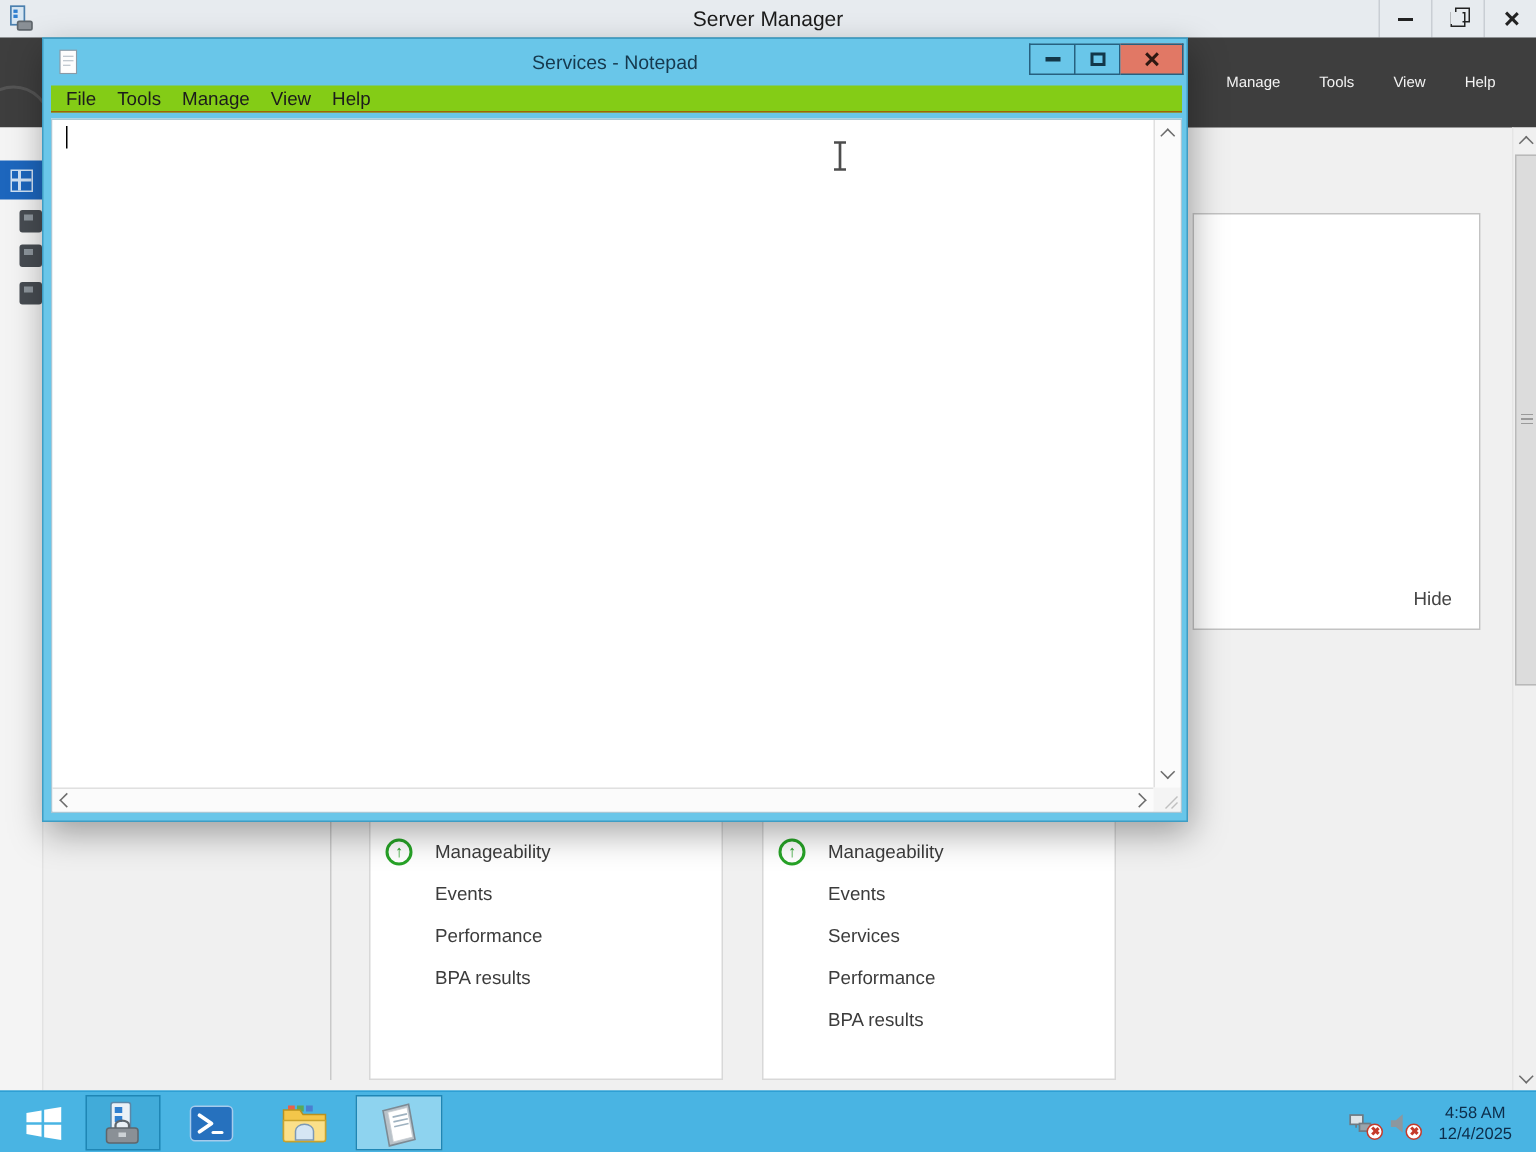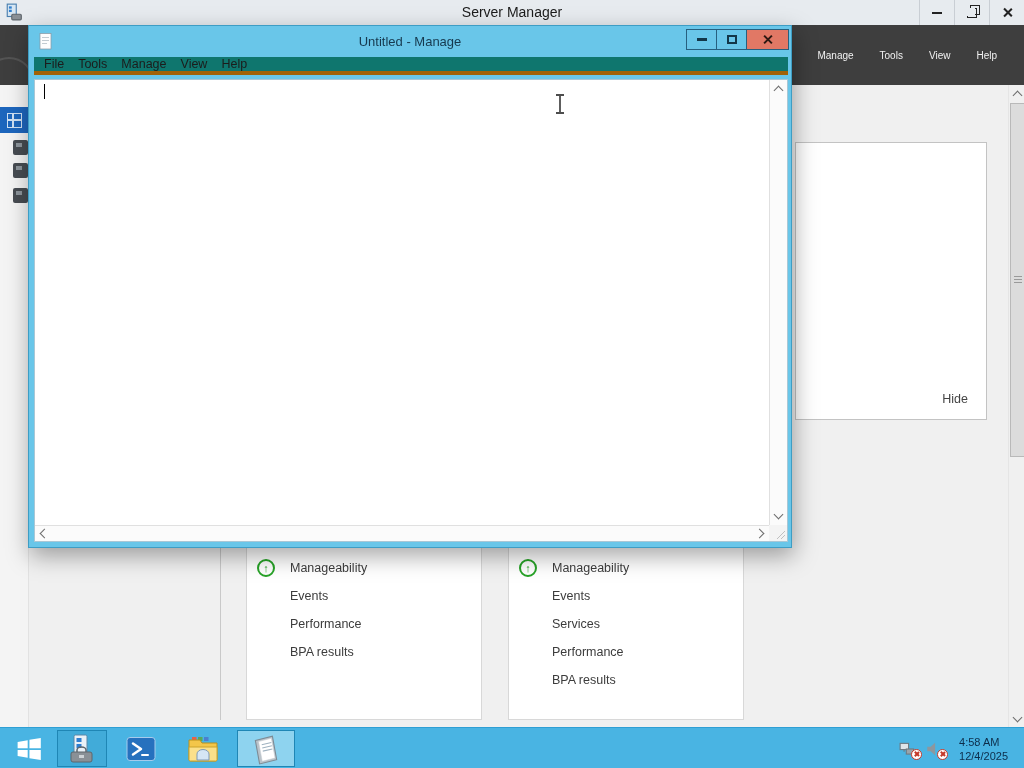--- a/index.html
+++ b/index.html
@@ -66,21 +66,21 @@
   .np-controls{right:2px;top:3px;height:21px;display:flex;}
   .np-ctl{box-sizing:border-box;height:21px;border:1px solid #27607f;display:flex;align-items:center;justify-content:center;background:#69c6e9;cursor:default;}
   .np-min{width:30px;border-right:none;}
   .np-max{width:31px;}
   .np-close{width:42px;background:#e17865;border-left:none;}
   .np-bar{width:10px;height:2.5px;background:#123749;}
   .np-sq{box-sizing:border-box;width:10px;height:9px;border:2px solid #123749;}
   .np-x{position:relative;width:11px;height:11px;}
   .np-x::before,.np-x::after{content:"";position:absolute;left:4.5px;top:0;width:2px;height:11px;background:#2e1812;}
   .np-x::before{transform:rotate(45deg);} .np-x::after{transform:rotate(-45deg);}
-  .np-menubar{left:5px;top:31px;width:754px;height:18px;background:#0f766e;display:flex;align-items:center;border-bottom:4px solid #a16207;box-sizing:border-box;}
+  .np-menubar{left:5px;top:31px;width:754px;height:18px;background:#84cc16;display:flex;align-items:center;border-bottom:1px solid #a16207;box-sizing:border-box;}
   .np-menu-item{padding:0 7px;font-size:12.5px;color:#1c1c1c;cursor:default;}
   .np-menu-item:first-child{margin-left:3px;}
   .np-client{left:5px;top:53px;width:754px;height:463px;background:#fff;border:1px solid #a9c7d5;box-sizing:border-box;}
   .np-text{left:0;top:0;width:734px;height:445px;background:#fff;cursor:text;}
   .np-caret{left:9px;top:4px;width:1px;height:15px;background:#000;}
   .np-vscroll{right:0;top:0;width:18px;height:445px;background:#fbfbfb;border-left:1px solid #e0e0e0;box-sizing:border-box;}
   .np-hscroll{left:0;bottom:0;width:734px;height:16px;background:#fbfbfb;border-top:1px solid #e0e0e0;box-sizing:border-box;display:flex;justify-content:space-between;align-items:center;}
   .np-grip{right:0;bottom:0;width:18px;height:16px;background:#f4f4f4;}
   .np-grip svg{position:absolute;right:1px;bottom:1px;}
   .np-sbtn{width:16px;height:16px;display:flex;align-items:center;justify-content:center;}
@@ -93,21 +93,21 @@
   .taskbar{left:0;top:727px;width:1024px;height:41px;background:#49b4e3;border-top:1px solid #2e9fd4;box-sizing:border-box;z-index:30;}
   .tb-btn{position:absolute;top:2px;height:37px;display:flex;align-items:center;justify-content:center;cursor:default;}
   .tb-start{left:0;top:0;width:57px;height:41px;}
   .tb-open{box-sizing:border-box;border:1px solid #1f86b5;background:#41abd9;}
   .tb-active{background:#8ed3ef;}
   .tray{position:absolute;right:0;top:0;height:41px;display:flex;align-items:center;}
   .tray-ico{position:relative;width:20px;height:18px;margin-right:6px;cursor:default;}
   .badge{position:absolute;right:-3px;bottom:-2px;width:9px;height:9px;background:#fff;border:1px solid #c53a2a;border-radius:50%;}
   .badge::before,.badge::after{content:"";position:absolute;left:3.7px;top:1.5px;width:1.5px;height:6px;background:#c53a2a;}
   .badge::before{transform:rotate(45deg);} .badge::after{transform:rotate(-45deg);}
-  .tb-clock{margin:0 16px 0 8px;text-align:left;font-size:11px;line-height:14px;color:#0d2d4a;cursor:default;}
+  .tb-clock{margin:0 16px 0 8px;text-align:center;font-size:11px;line-height:14px;color:#0d2d4a;cursor:default;}
 </style>
 </head>
 <body>
 
 <div class="screen">
 
   <div class="abs sm-titlebar">
     <div class="abs sm-title">Server Manager</div>
     <svg class="abs sm-titleicon" viewBox="0 0 32 32">
       <rect x="4" y="2" width="16" height="22" fill="#d7e6f2" stroke="#4a7fae" stroke-width="2"></rect>
@@ -208,21 +208,21 @@
   </div>
 
   <div class="abs np-window">
     <div class="abs np-titlebar">
       <svg class="abs np-titleicon" viewBox="0 0 32 38">
         <rect x="4" y="3" width="22" height="31" fill="#fdfdfd" stroke="#8a9aa6" stroke-width="1.5"></rect>
         <line x1="8" y1="11" x2="22" y2="11" stroke="#aeb9c2" stroke-width="1.5"></line>
         <line x1="8" y1="17" x2="22" y2="17" stroke="#aeb9c2" stroke-width="1.5"></line>
         <line x1="8" y1="23" x2="18" y2="23" stroke="#aeb9c2" stroke-width="1.5"></line>
       </svg>
-      <div class="abs np-title">Untitled - Manage</div>
+      <div class="abs np-title">Services - Notepad</div>
       <div class="abs np-controls">
         <div class="np-ctl np-min">
             <span class="np-bar"></span>
           </div>
         <div class="np-ctl np-max">
             <span class="np-sq"></span>
           </div>
         <div class="np-ctl np-close">
             <span class="np-x"></span>
           </div>

